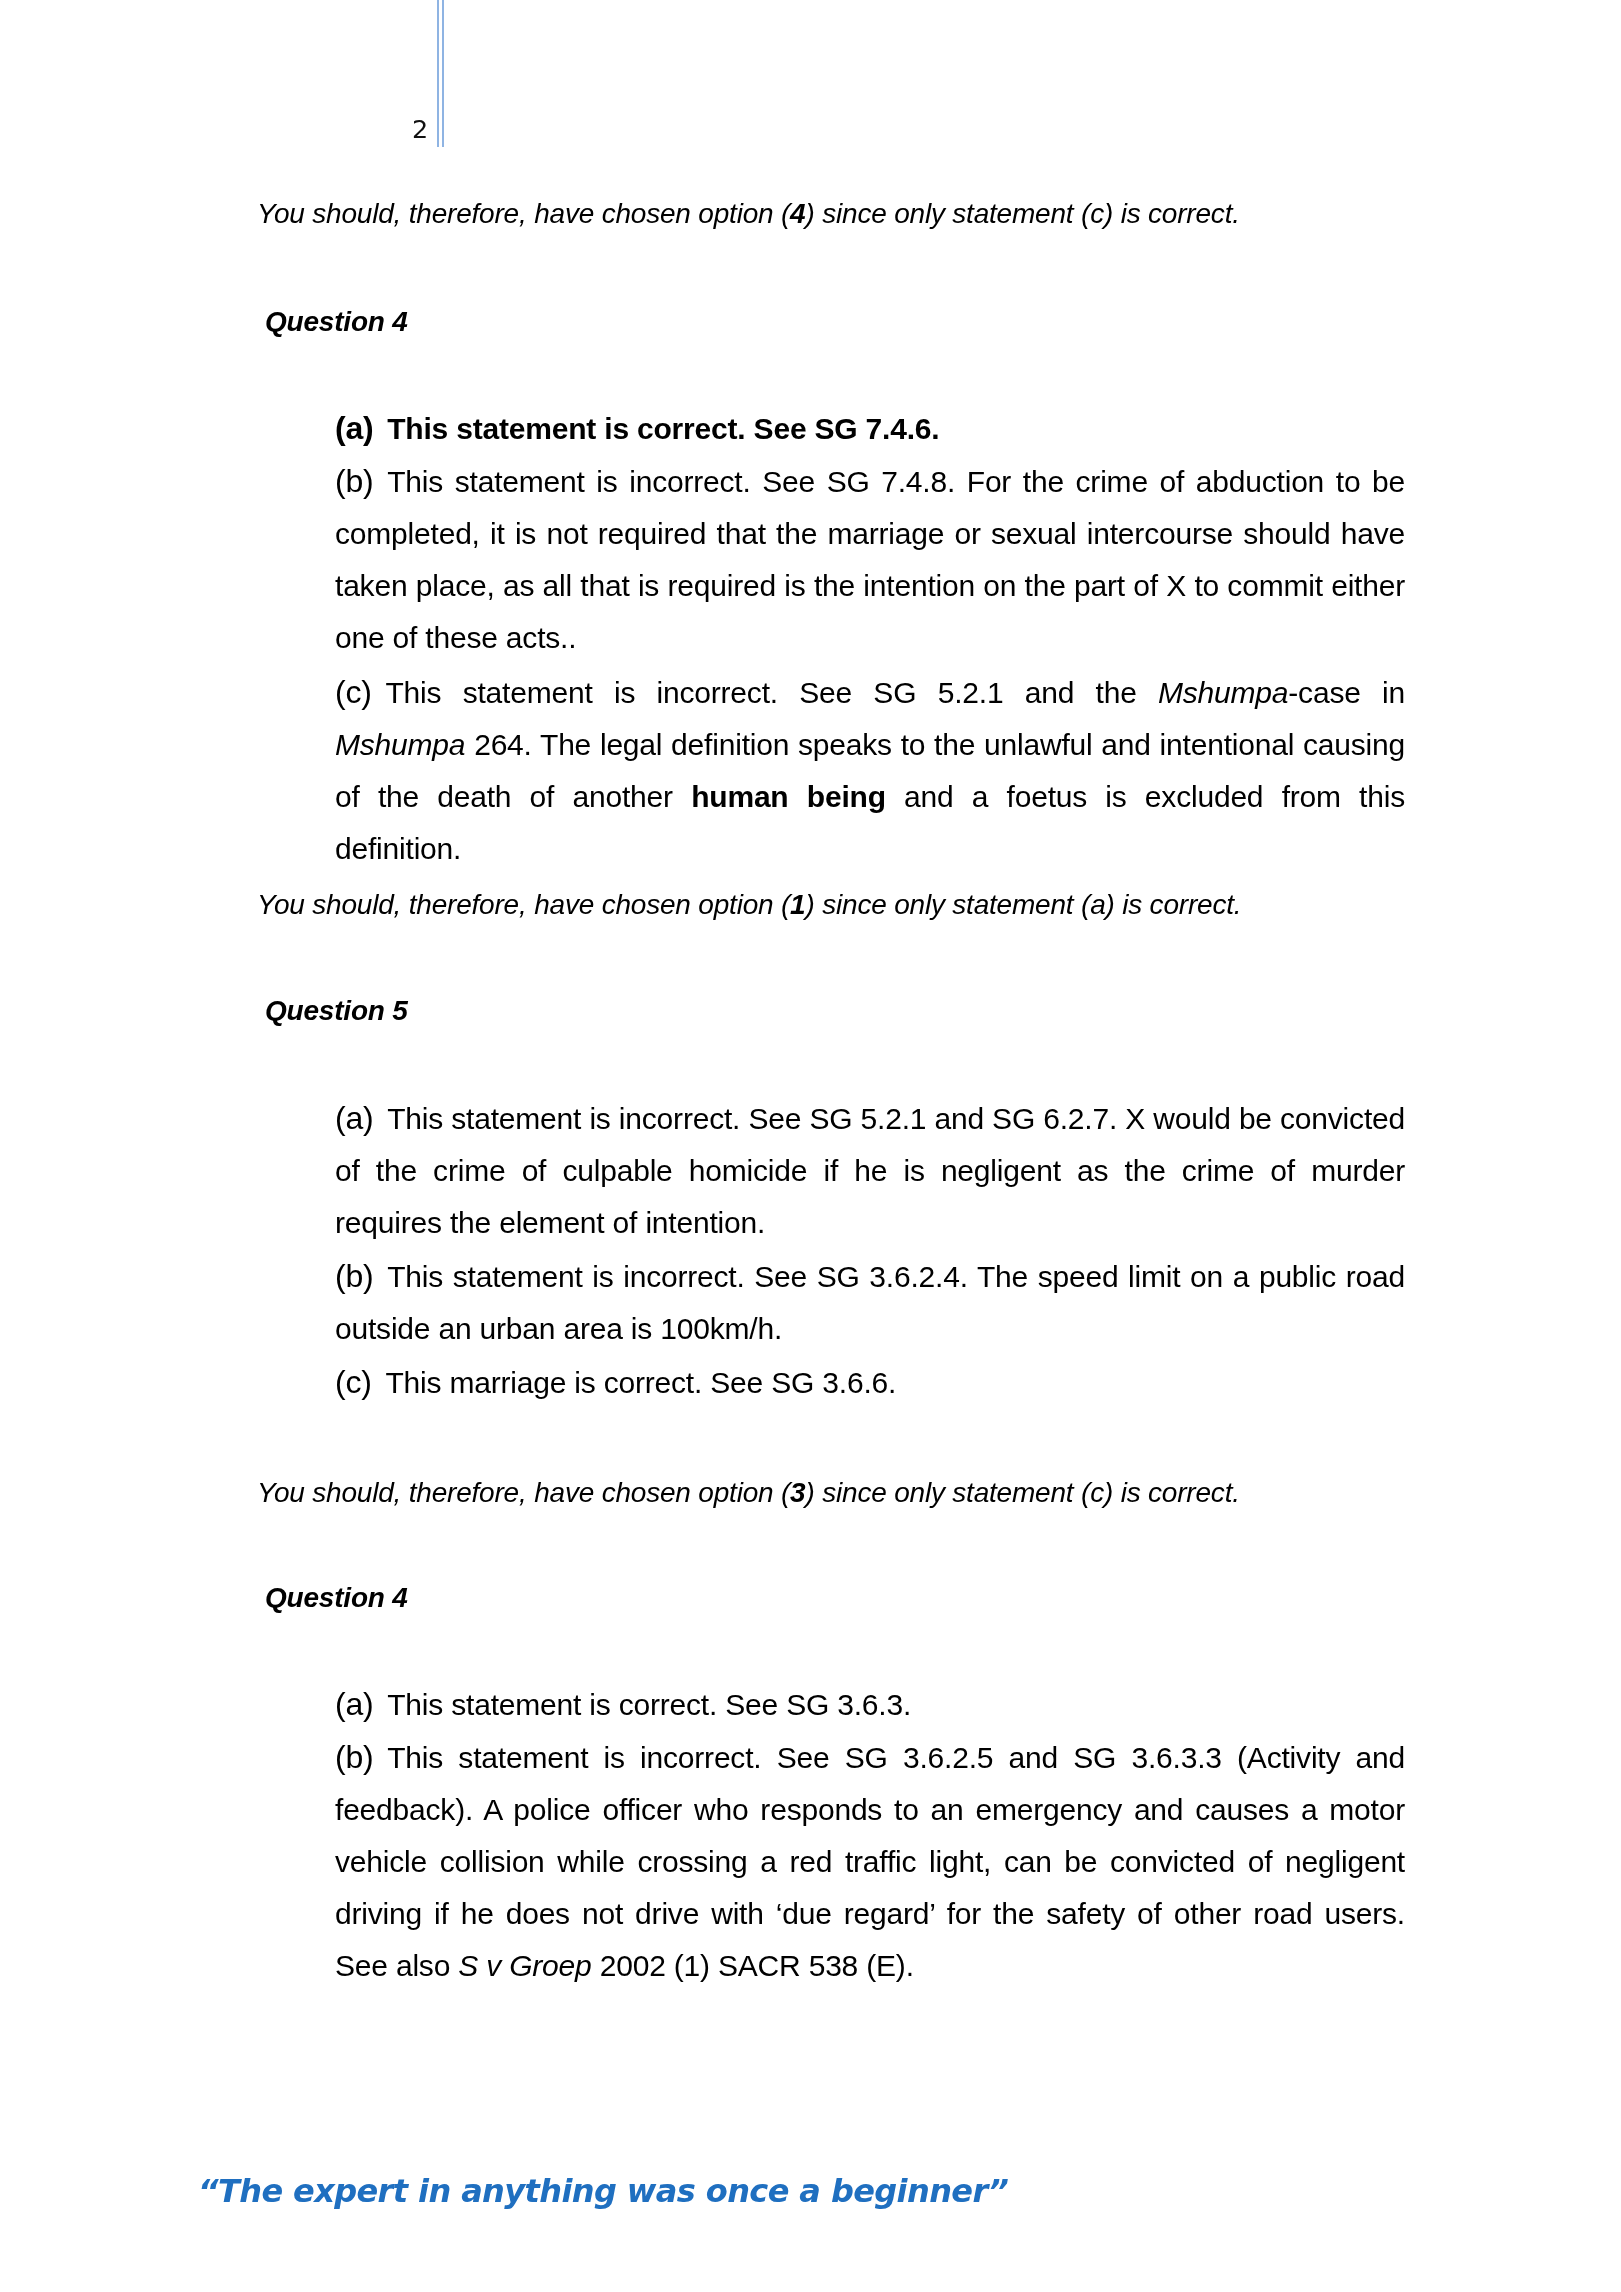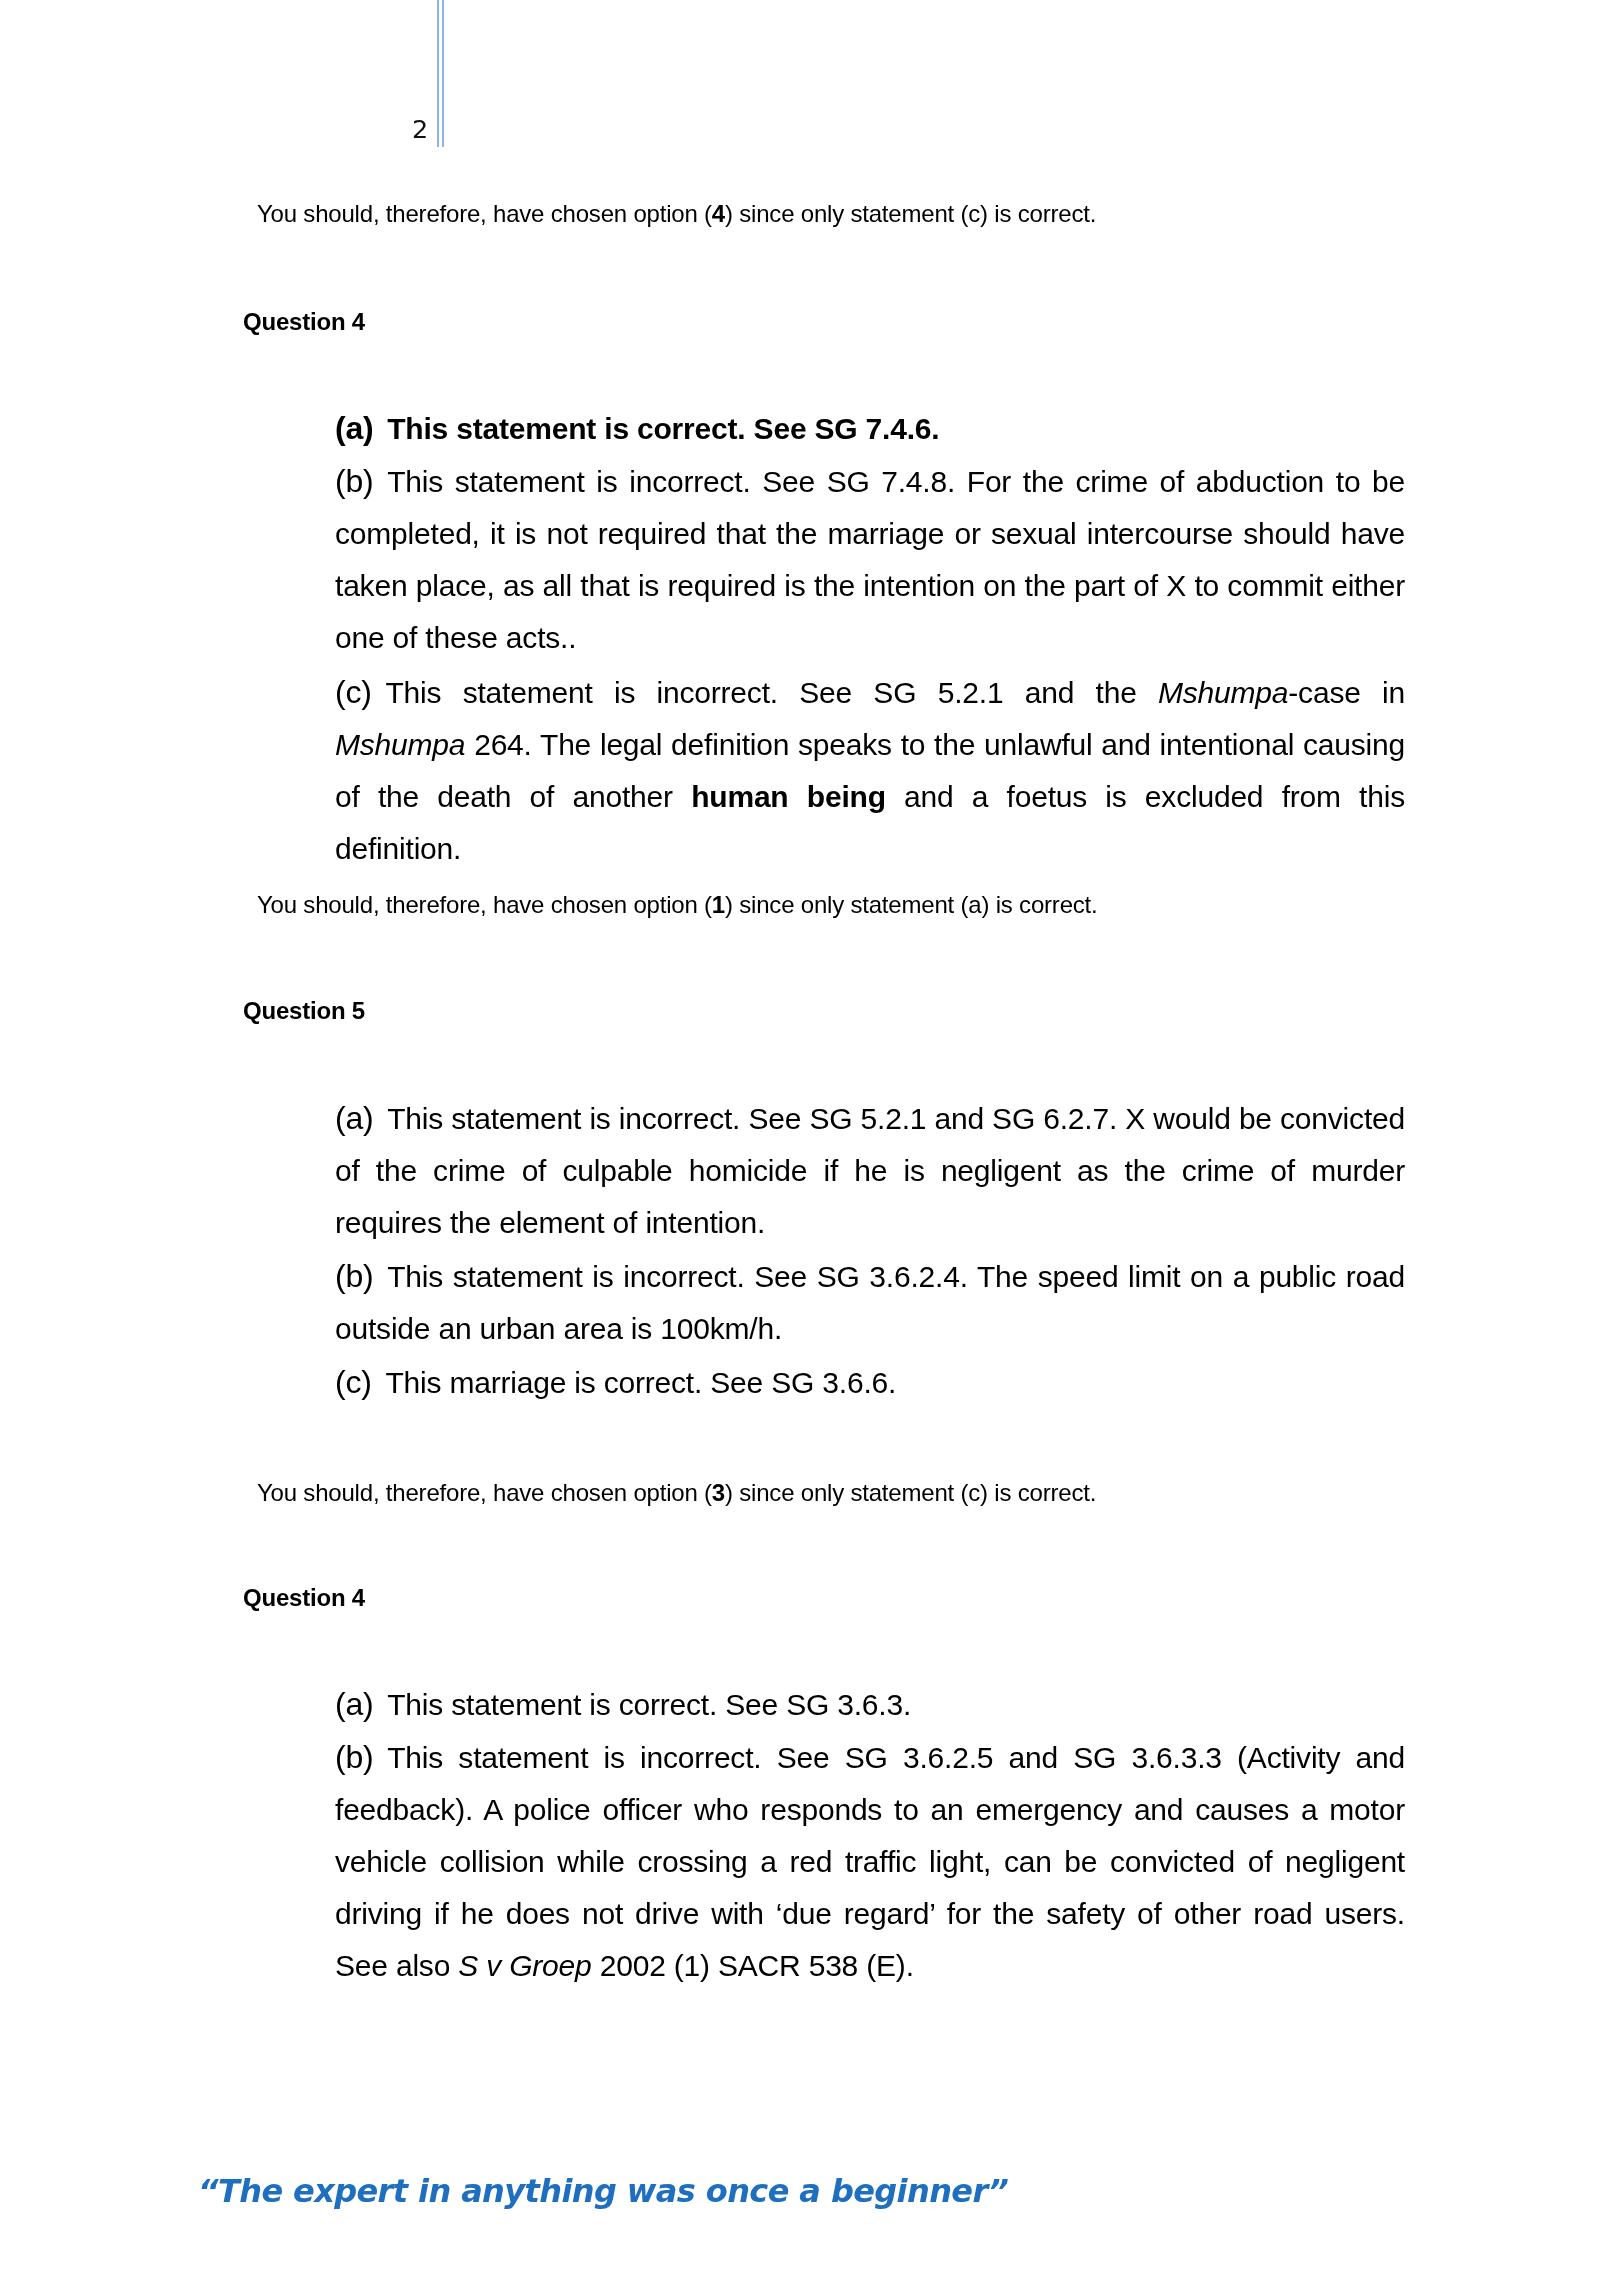--- a/index.html
+++ b/index.html
@@ -8,23 +8,23 @@
       font-family: "Liberation Sans", sans-serif; color: #000;
     }
     .page-number {
       position: absolute; left: 412px; top: 114px; font-size: 25.5px;
       font-family: "DejaVu Sans", sans-serif; color: #111;
     }
     .header-rule {
       position: absolute; left: 437px; top: 0; width: 6.9px; height: 147px;
       border-left: 2.9px solid #8fb4e3; border-right: 2.9px solid #8fb4e3; box-sizing: border-box;
     }
-    .p { position: absolute; font-size: 24px; line-height: 35px; white-space: nowrap; letter-spacing: -0.2px; }
+    .p { position: absolute; font-size: 28px; line-height: 35px; white-space: nowrap; letter-spacing: -0.2px; font-style: italic; }
     .conclusion { left: 257px; }
-    .heading { left: 243px; font-weight: bold; }
+    .heading { left: 265px; font-weight: bold; }
     .item { position: absolute; left: 335px; width: 1070px; font-size: 30px; line-height: 52px; text-align: justify; letter-spacing: -0.2px; }
     .item .lbl { font-size: 32px; margin-right: 13.7px; }
     .item.last-line-only { white-space: nowrap; }
     .footer-quote {
       position: absolute; left: 198px; top: 2172px; font-size: 32px; font-weight: bold; font-style: italic;
       color: #1f6fc0; font-family: "DejaVu Sans", sans-serif; letter-spacing: -0.6px;
     }
     b { font-weight: bold; }
     i { font-style: italic; }
   </style>

